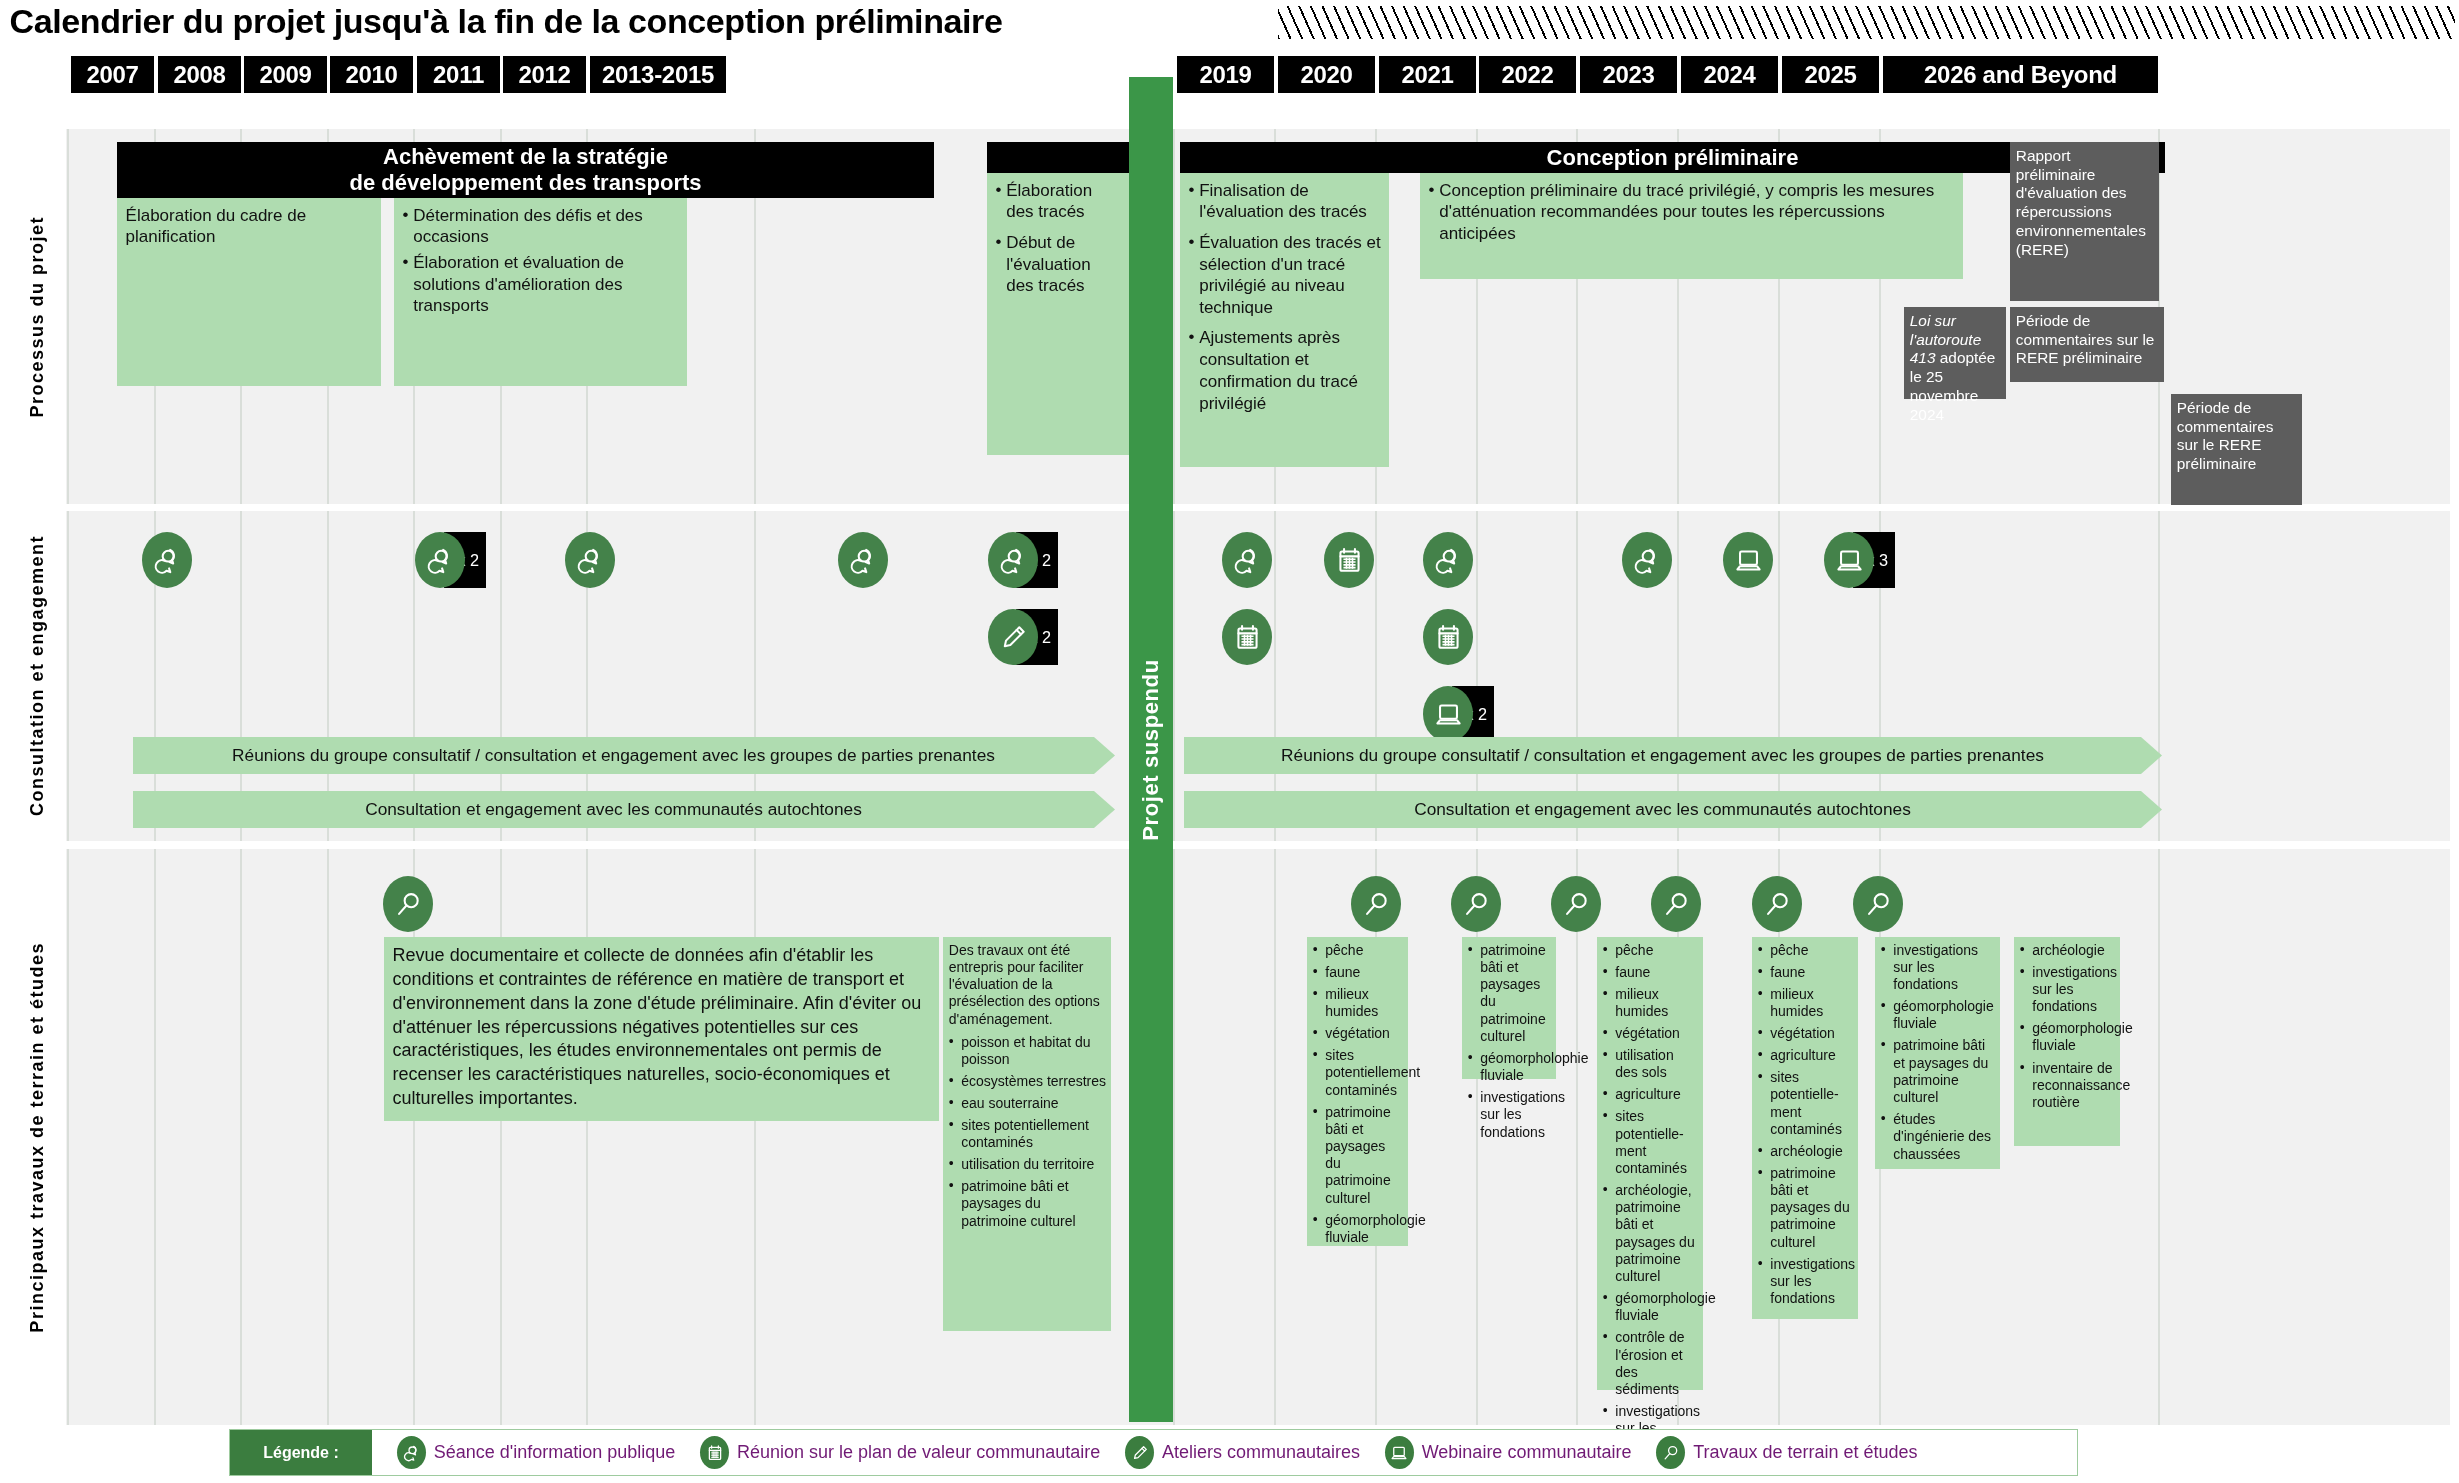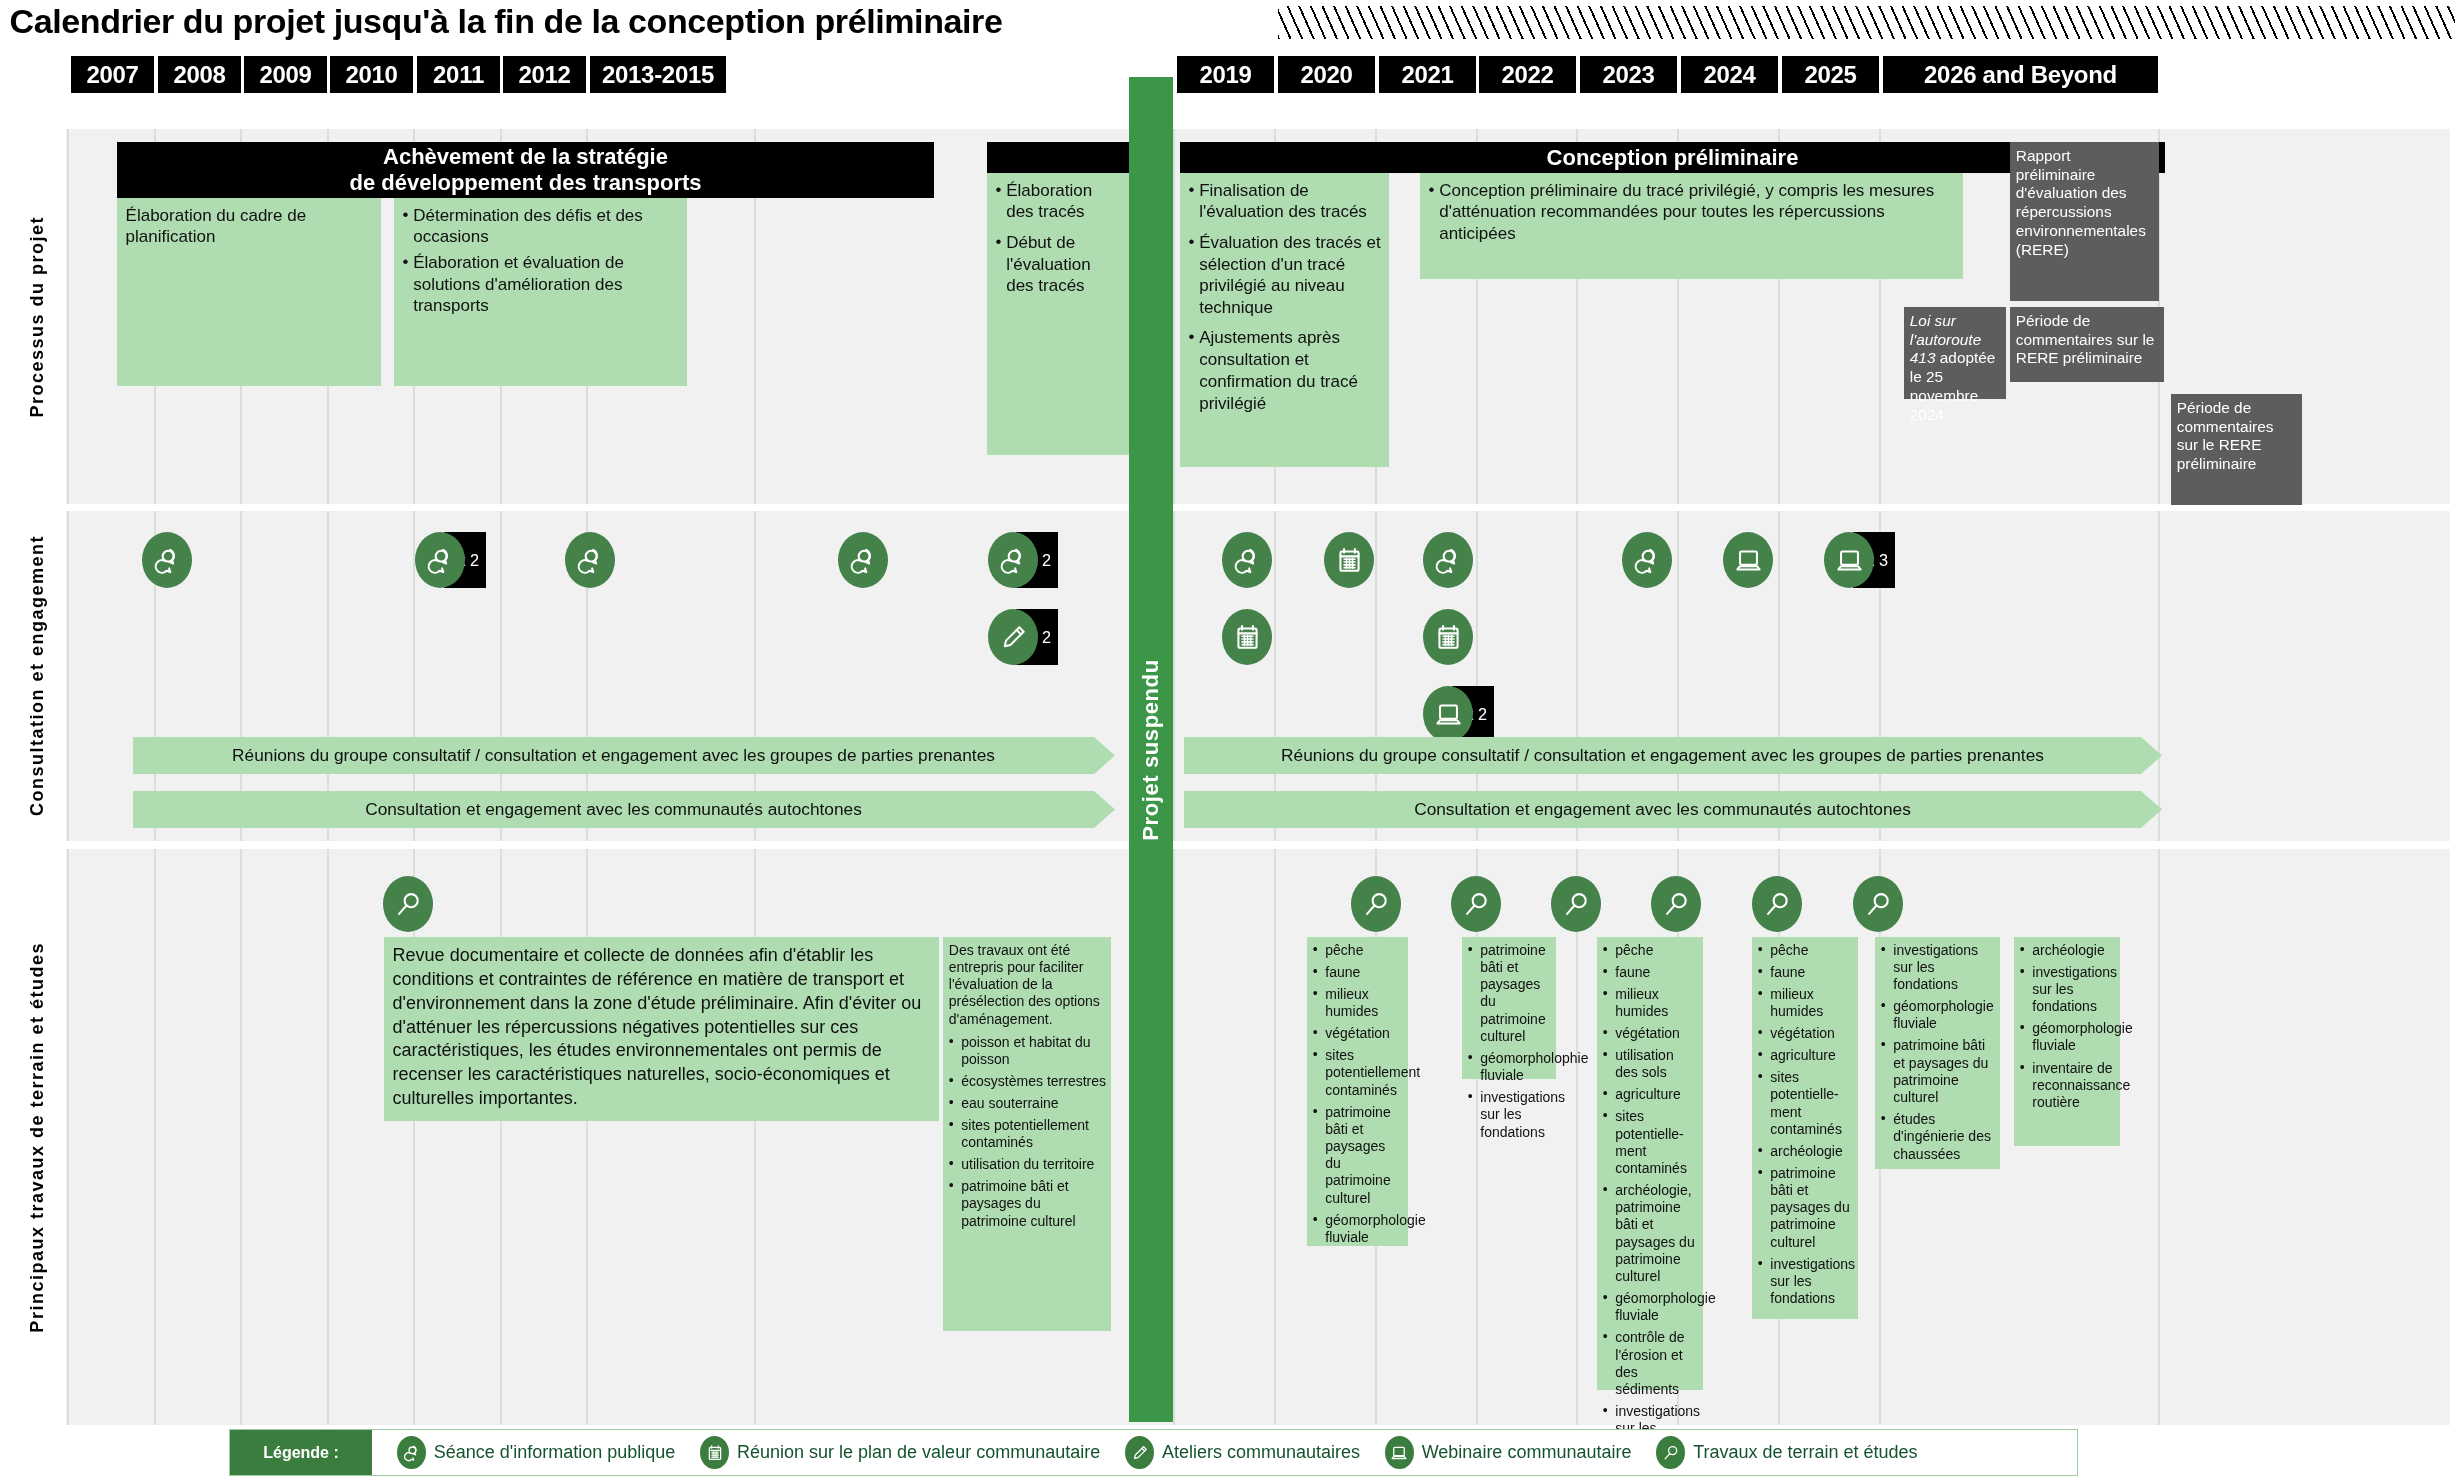--- a/index.html
+++ b/index.html
@@ -150,21 +150,21 @@
     color: #fff; font-weight: bold; font-size: 16px;
     display: flex; align-items: center; justify-content: center;
   }
   .legitem { display: flex; align-items: center; margin-left: 25px; }
   .legicon {
     width: 29px; height: 33px; border-radius: 50%/50%;
     background: #3b7d3f; display: flex; align-items: center;
     justify-content: center; margin-right: 7.7px; flex: none;
   }
   .legicon svg { width: 18px; height: 18px; }
-  .legtext { font-size: 18px; color: #14532d; white-space: nowrap; }
+  .legtext { font-size: 18px; color: #701a75; white-space: nowrap; }
 </style>
 </head>
 <body>
 
 <div id="root">
 
   <div class="title">Calendrier du projet jusqu'à la fin de la conception préliminaire</div>
   <div class="hatch"></div>
 
   <div class="band b1"></div>

